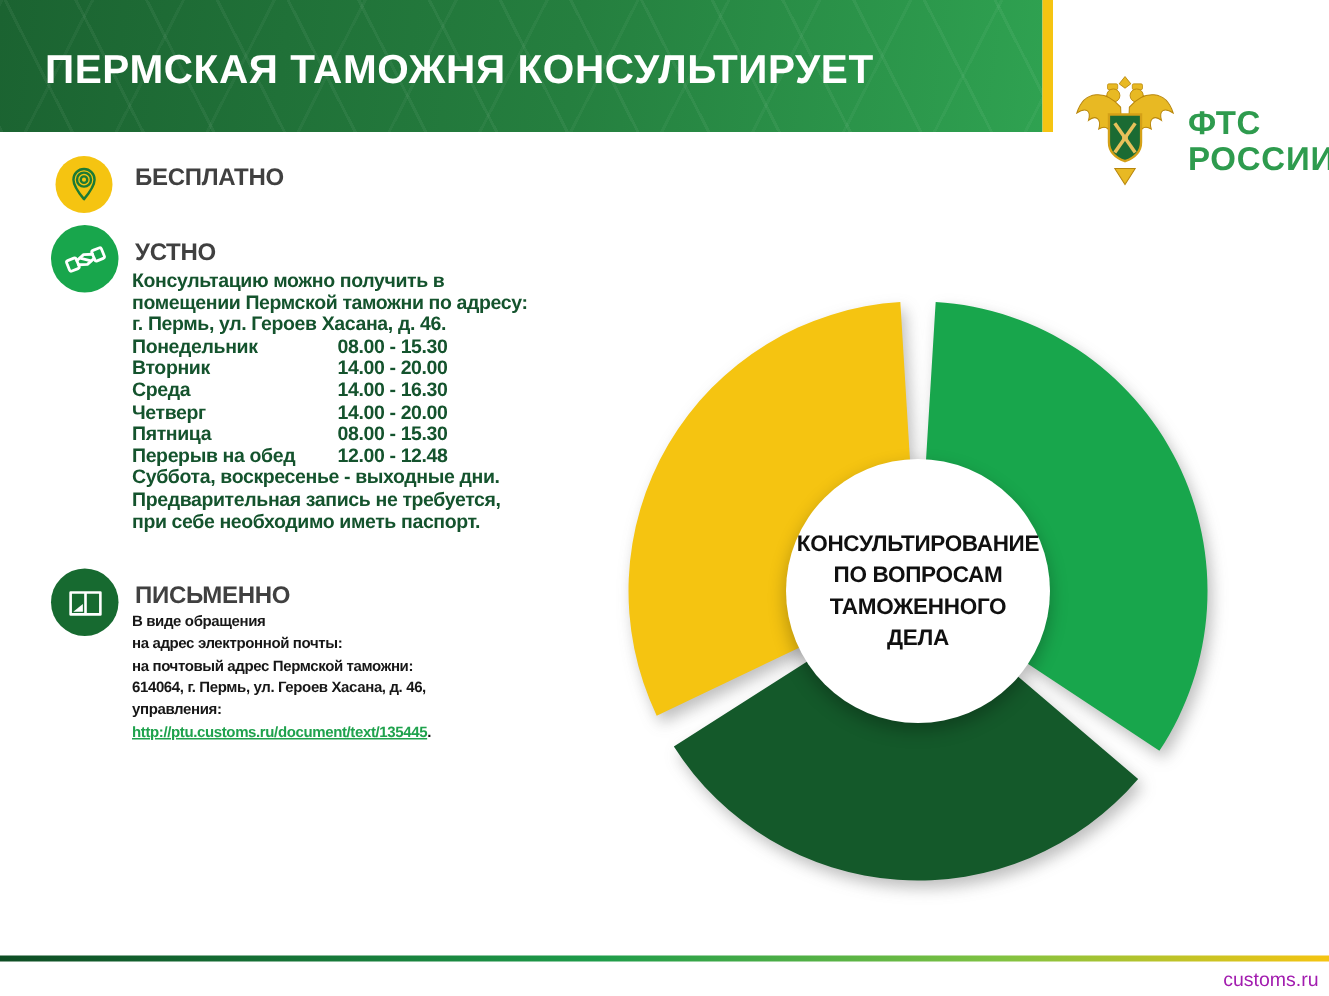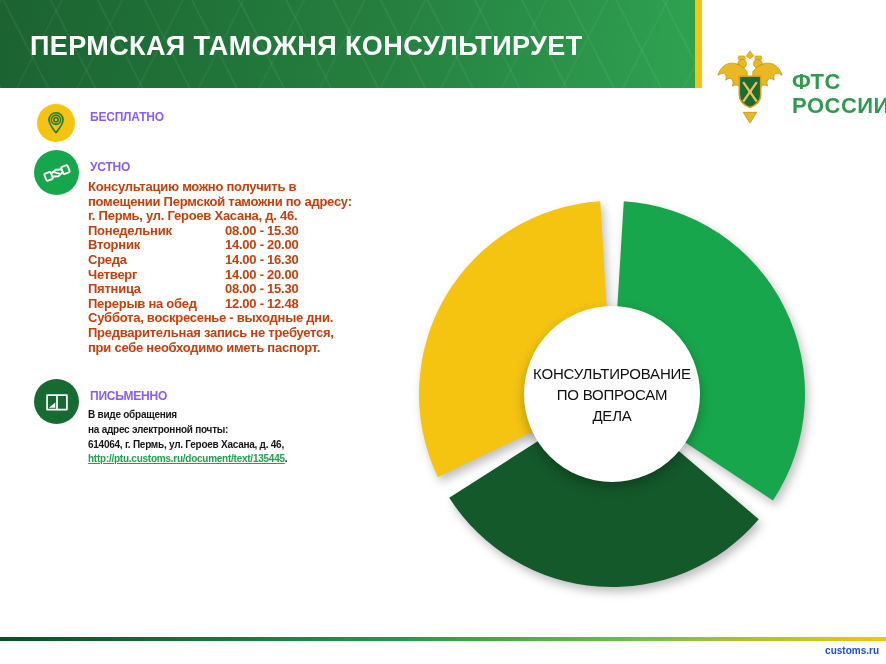--- a/index.html
+++ b/index.html
@@ -33,52 +33,52 @@
   .logo-text{
     position:absolute;left:90px;top:27px;
     color:var(--logo-green,#2E9B4E);font-weight:700;font-size:22px;line-height:24px;letter-spacing:0.5px;
   }
   
   .badge{position:absolute;border-radius:50%;display:flex;align-items:center;justify-content:center;}
   .badge svg{display:block;}
   .badge-free{left:37px;top:104px;width:38px;height:38px;background:var(--accent-yellow,#F2C40E);}
   .badge-oral{left:34px;top:150px;width:45px;height:45px;background:var(--green,#18A64C);}
   .badge-written{left:34px;top:379px;width:45px;height:45px;background:#176A30;}
-  .sec-label{position:absolute;left:90px;font-size:12px;font-weight:700;color:#8b5cf6;letter-spacing:-0.2px;}
+  .sec-label{position:absolute;left:90px;font-size:16px;font-weight:700;color:#404040;letter-spacing:-0.2px;}
   .lbl-free{top:110px;}
   .lbl-oral{top:160px;}
   .lbl-written{top:389px;}
   .oral-text{
     position:absolute;left:88px;top:180px;width:306px;
-    font-size:13px;font-weight:700;line-height:14.6px;color:#c2410c;letter-spacing:-0.25px;
+    font-size:13px;font-weight:700;line-height:14.6px;color:#14532d;letter-spacing:-0.25px;
   }
   .sch-row{display:flex;}
   .sch-day{width:137px;flex:none;}
   .written-text{
     position:absolute;left:88px;top:408px;width:316px;
     font-size:10px;font-weight:700;line-height:14.8px;color:#171717;letter-spacing:-0.25px;
   }
   .written-text a{color:var(--link-green,#1FA24D);text-decoration:underline;}
   
   .donut-svg{position:absolute;left:402px;top:184px;width:420px;height:420px;
     filter:drop-shadow(3px 5px 5px rgba(70,70,70,0.35));}
   .donut-hole{
     position:absolute;left:524px;top:306px;width:176px;height:176px;border-radius:50%;
     background:#ffffff;box-shadow:0 5px 12px rgba(0,0,0,0.28);
     display:flex;align-items:center;justify-content:center;text-align:center;
   }
-  .donut-center-text{font-size:15px;font-weight:400;line-height:21px;color:#101010;letter-spacing:-0.2px;}
+  .donut-center-text{font-size:15px;font-weight:700;line-height:21px;color:#101010;letter-spacing:-0.2px;}
   
   .footer-line{
     position:absolute;left:0;top:637px;width:886px;height:4px;
     background:linear-gradient(90deg,#0E4D24 0%,#1E9C4A 45%,#7FC242 75%,var(--accent-yellow,#F2C40E) 100%);
   }
   .footer-site{
     position:absolute;right:7px;top:645px;
-    font-size:10px;font-weight:700;color:#1d4ed8;
+    font-size:13px;font-weight:400;color:#a21caf;
   }
 </style>
 </head>
 <body>
 
 <div class="header-band">
   <div class="header-title">ПЕРМСКАЯ ТАМОЖНЯ КОНСУЛЬТИРУЕТ</div>
 </div>
 <div class="yellow-strip"></div>
 <div class="logo-area">
@@ -189,31 +189,34 @@
       </g>
       <path d="M5 17 L10.5 12.5 L10.5 17 Z" fill="#ffffff"></path>
     </svg>
   </span>
 </div>
 <div class="sec-label lbl-written">ПИСЬМЕННО</div>
 
 <div class="written-text" id="written-lines">
     <div>В виде обращения</div>
     <div>на адрес электронной почты:</div>
+    <div>на почтовый адрес Пермской таможни:</div>
     <div>614064, г. Пермь, ул. Героев Хасана, д. 46,</div>
+    <div>управления:</div>
     <div><a href="#">http://ptu.customs.ru/document/text/135445</a>.</div>
   </div>
 
 <svg class="donut-svg" id="donut" viewBox="0 0 420 420">
     <path d="M221.78236813022738 17.35998390457968 A193 193 0 0 1 370.9399636589635 316.52383816522723 L278.3786374095078 255.25883279558877 A82 82 0 0 0 215.00598024185825 128.1529465294069 Z" fill="#18A64C"></path>
     <path d="M356.758351360806 335.3434733277254 A193 193 0 0 1 47.2254509581131 313.69882441093705 L140.84190144334337 254.05856788443958 A82 82 0 0 0 272.35328917920253 263.25473996307505 Z" fill="#14592A"></path>
     <path d="M35.8010401204769 293.08864168400095 A193 193 0 0 1 198.21763186977262 17.35998390457968 L204.99401975814175 128.1529465294069 A82 82 0 0 0 135.98800668331143 245.3019099382802 Z" fill="#F5C411"></path>
   </svg>
 <div class="donut-hole">
   <div class="donut-center-text" id="donut-text">
       <div>КОНСУЛЬТИРОВАНИЕ</div>
       <div>ПО ВОПРОСАМ</div>
+      <div>ТАМОЖЕННОГО</div>
       <div>ДЕЛА</div>
     </div>
 </div>
 
 <div class="footer-line"></div>
 <div class="footer-site">customs.ru</div>
 
 </body></html>

